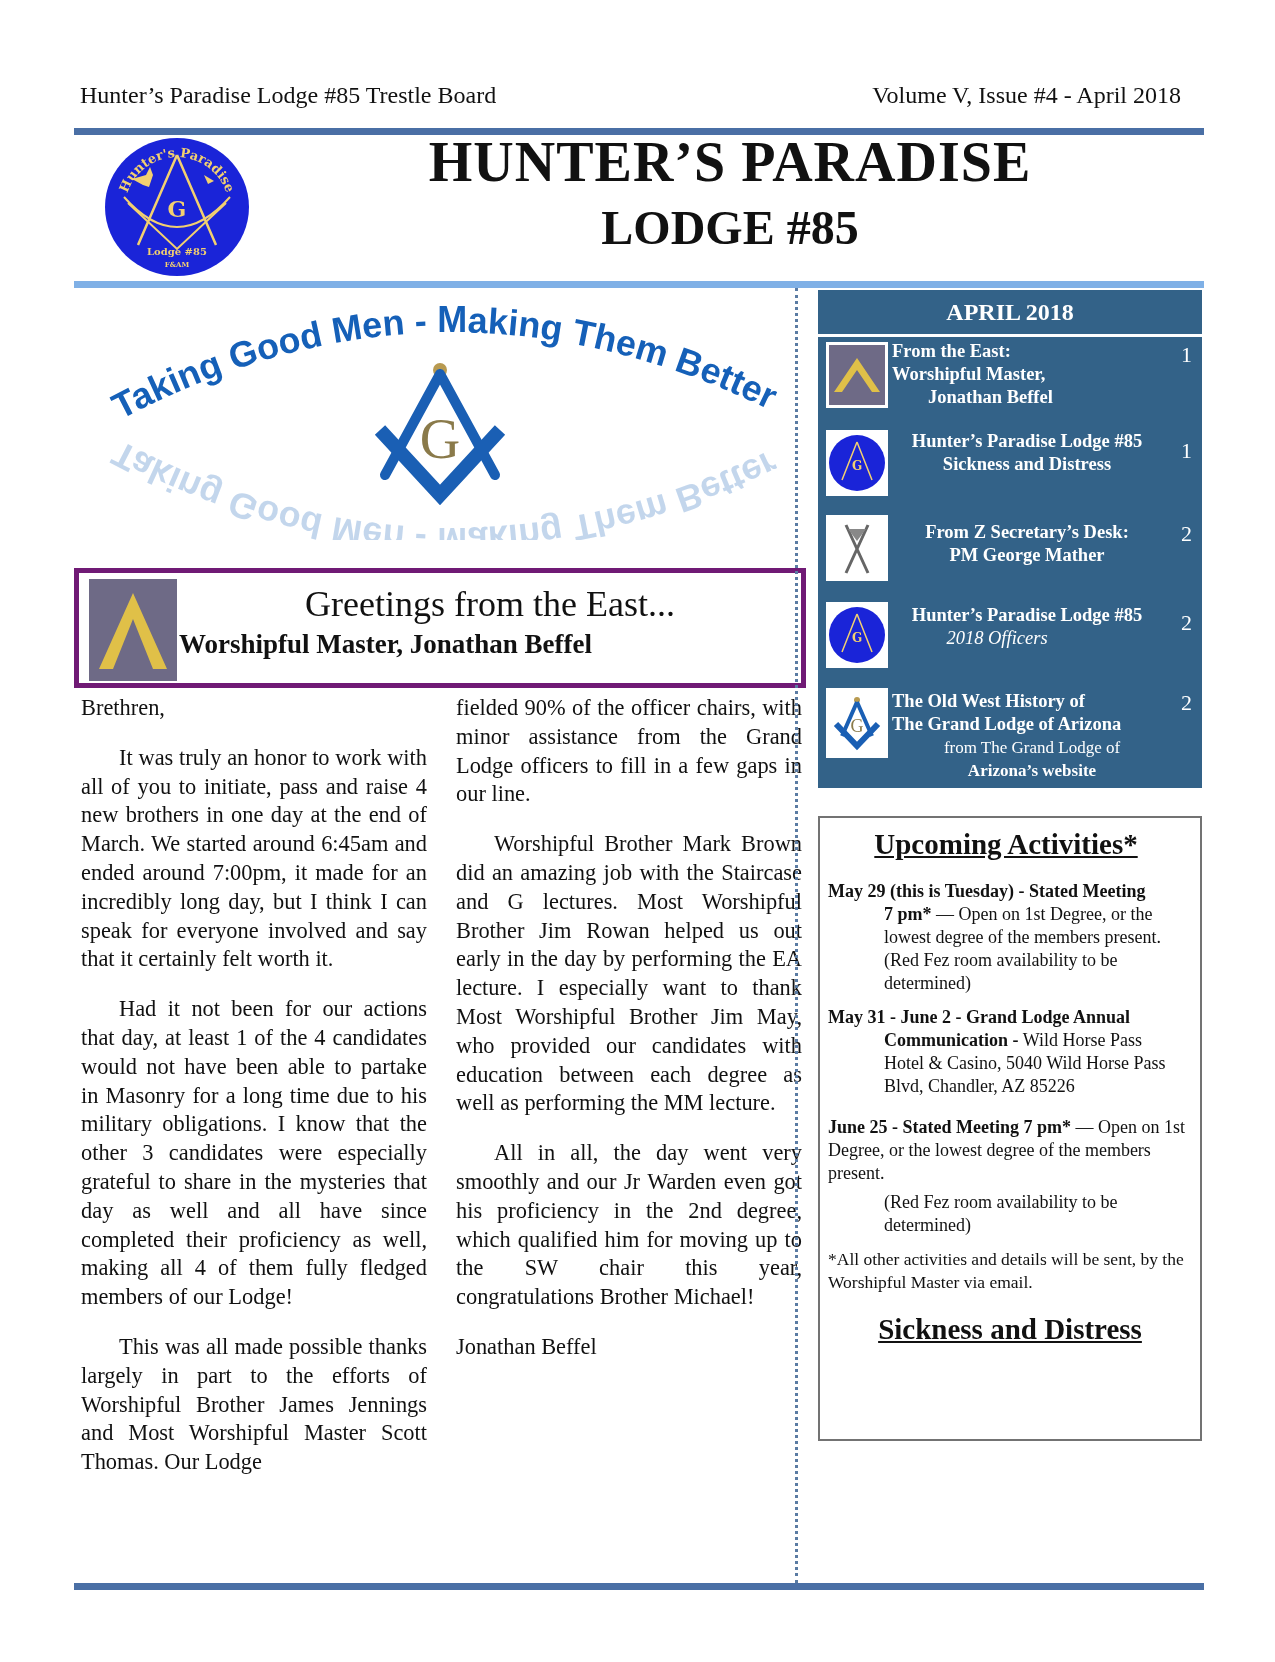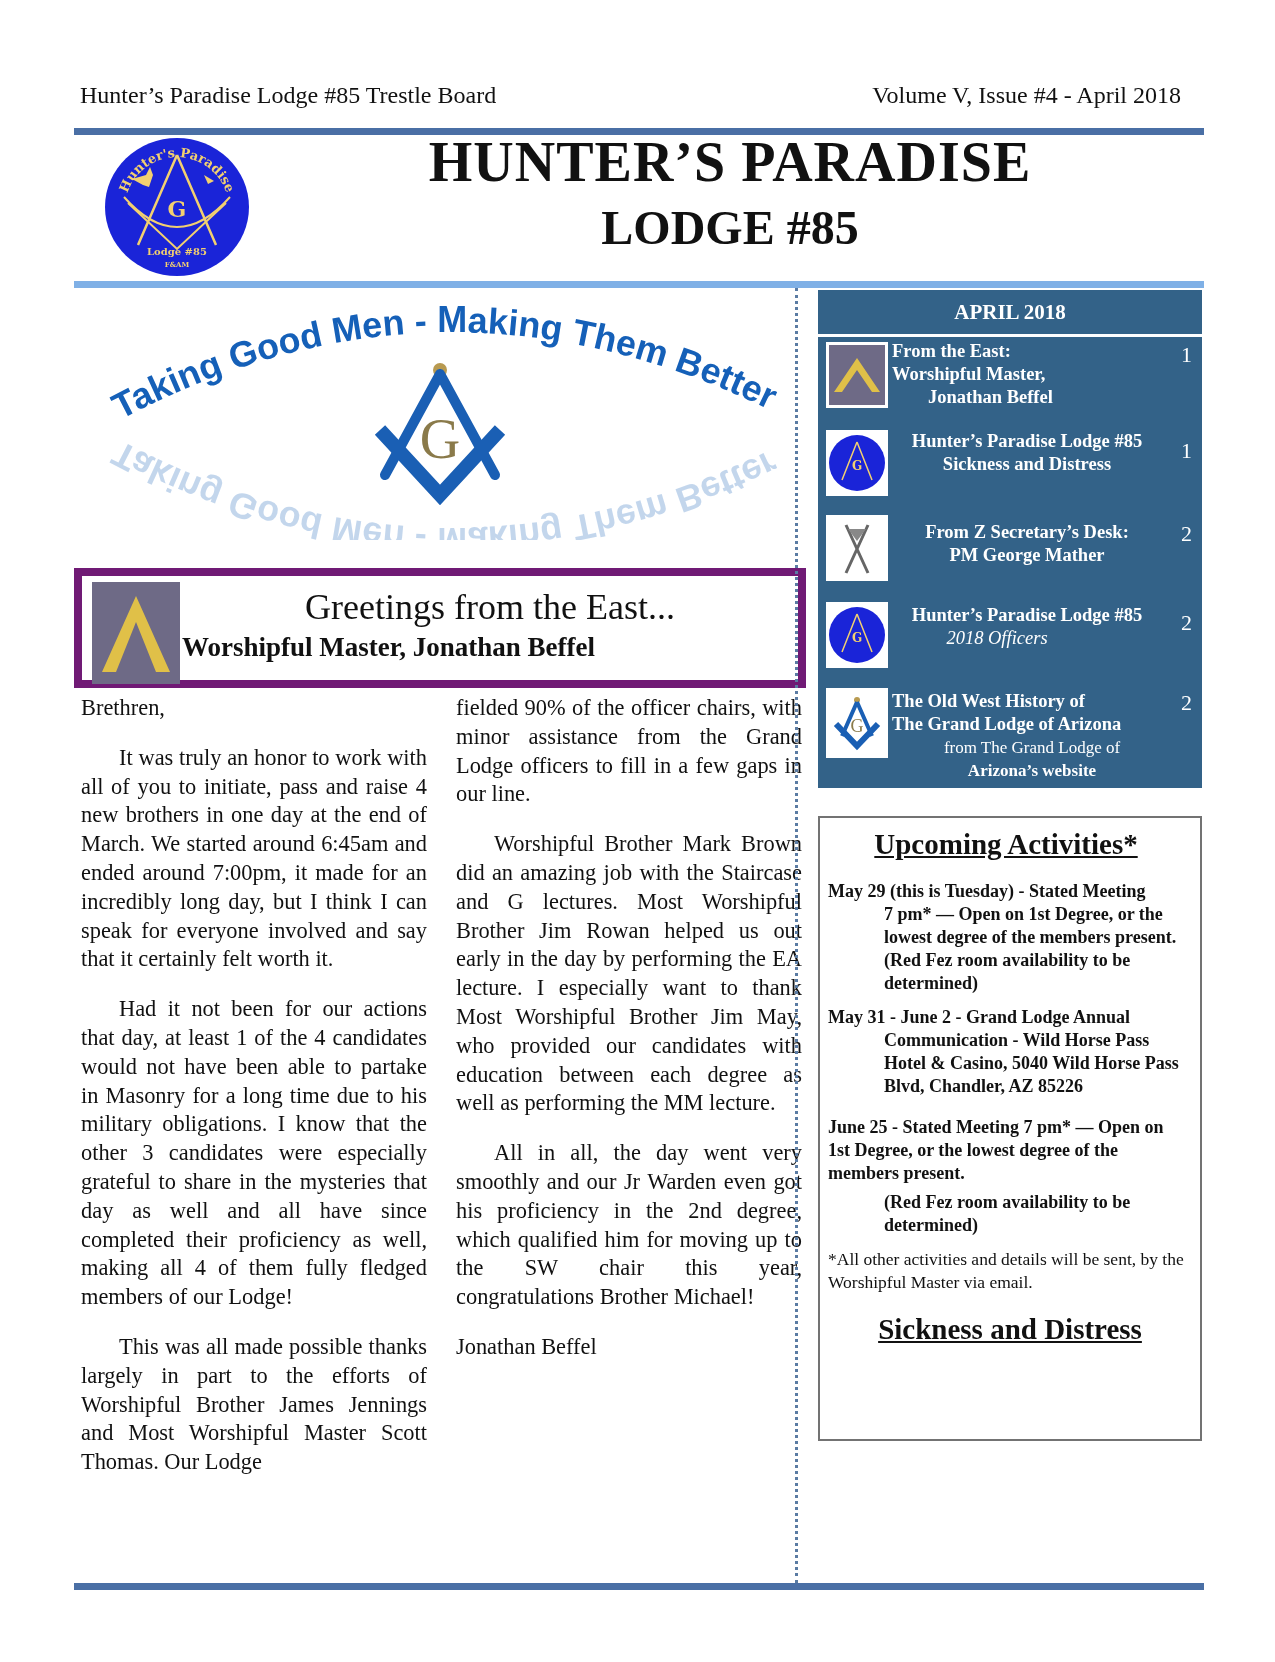--- a/index.html
+++ b/index.html
@@ -15,47 +15,47 @@
 
   
   .logo { left:104px; top:137px; width:146px; height:140px; }
   .mast-1 { left:330px; width:800px; top:130px; text-align:center; font-size:56px; font-weight:bold; letter-spacing:1px; }
   .mast-2 { left:330px; width:800px; top:200px; text-align:center; font-size:48px; font-weight:bold; }
 
   
   .motto { left:90px; top:290px; width:700px; height:250px; }
 
   
-  .greet-box { left:74px; top:568px; width:732px; height:120px; border:8px solid #701a75; box-sizing:border-box; }
+  .greet-box { left:74px; top:568px; width:732px; height:120px; border:5px solid #701a75; box-sizing:border-box; }
   .greet-img { left:10px; top:6px; width:88px; height:102px; }
   .greet-title { left:100px; right:0; top:10px; text-align:center; font-size:36px; }
   .greet-sub { left:100px; right:0; top:56px; font-size:27px; font-weight:bold; }
 
   
   .col { font-size:22.4px; line-height:28.8px; text-align:justify; }
   .col p { margin:0 0 21px 0; }
   .col p.ind { text-indent:38px; }
   .col-a { left:81px; top:694px; width:346px; }
   .col-b { left:456px; top:694px; width:346px; }
 
   
   .divider { left:795px; top:288px; width:0; height:1295px; border-left:3px dotted #5a7ba3; }
 
   
   .toc { left:818px; top:290px; width:384px; height:498px; background:#336288; color:#fff; }
-  .toc-head { left:0; top:0; width:384px; height:44px; text-align:center; font-size:21px; font-weight:bold; line-height:44px; border-bottom:3px solid #fff; }
+  .toc-head { left:0; top:0; width:384px; height:44px; text-align:center; font-size:24px; font-weight:bold; line-height:44px; border-bottom:3px solid #fff; }
   .toc-item { left:0; width:384px; }
   .toc-thumb { position:absolute; left:8px; width:62px; height:66px; background:#fff; }
   .toc-text { position:absolute; left:74px; width:270px; font-size:18.5px; font-weight:bold; line-height:23px; }
   .toc-page { position:absolute; right:10px; font-size:22px; }
 
   
   .upc { left:818px; top:816px; width:384px; height:625px; border:2px solid #737373; box-sizing:border-box; }
   .upc-title { left:0; width:372px; top:10px; text-align:center; font-size:29px; font-weight:bold; text-decoration:underline; }
-  .upc-item { left:8px; width:358px; font-size:18px; line-height:23px;font-weight:bold; }
+  .upc-item { left:8px; width:358px; font-size:18px; line-height:23px; }
   .upc-item .hang { display:block; padding-left:56px; }
   .upc-note { left:8px; width:358px; font-size:17.5px; line-height:23px; }
 
   
   .sick-title { left:818px; width:384px; top:1313px; text-align:center; font-size:29px; font-weight:bold; text-decoration:underline; }
   .sick-body { left:830px; width:366px; top:1384px; font-size:20.5px; line-height:26px; text-align:justify; }
   .sick-body p { margin:0 0 6px 0; }
 </style>
 </head>
 <body>

